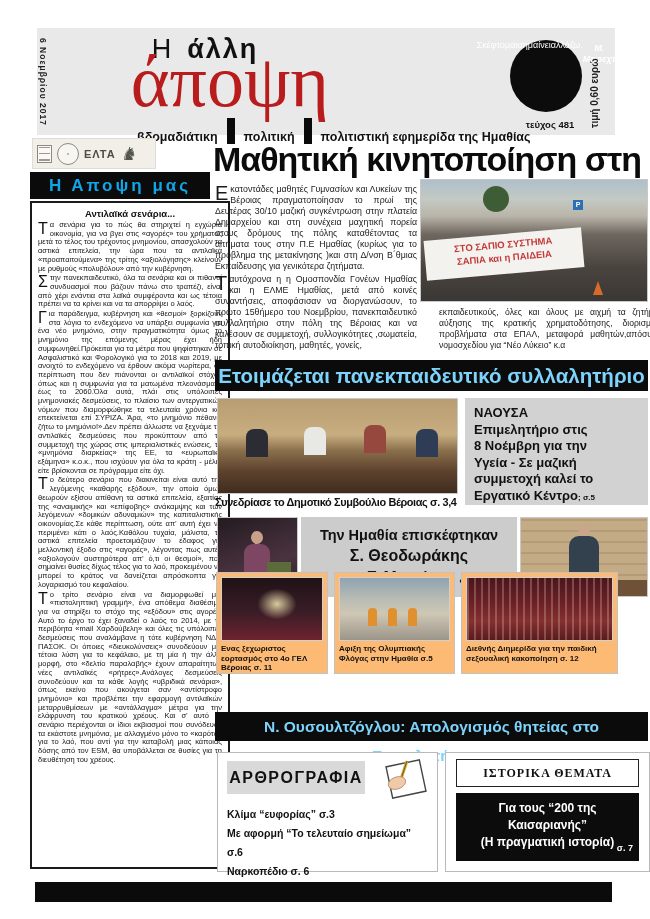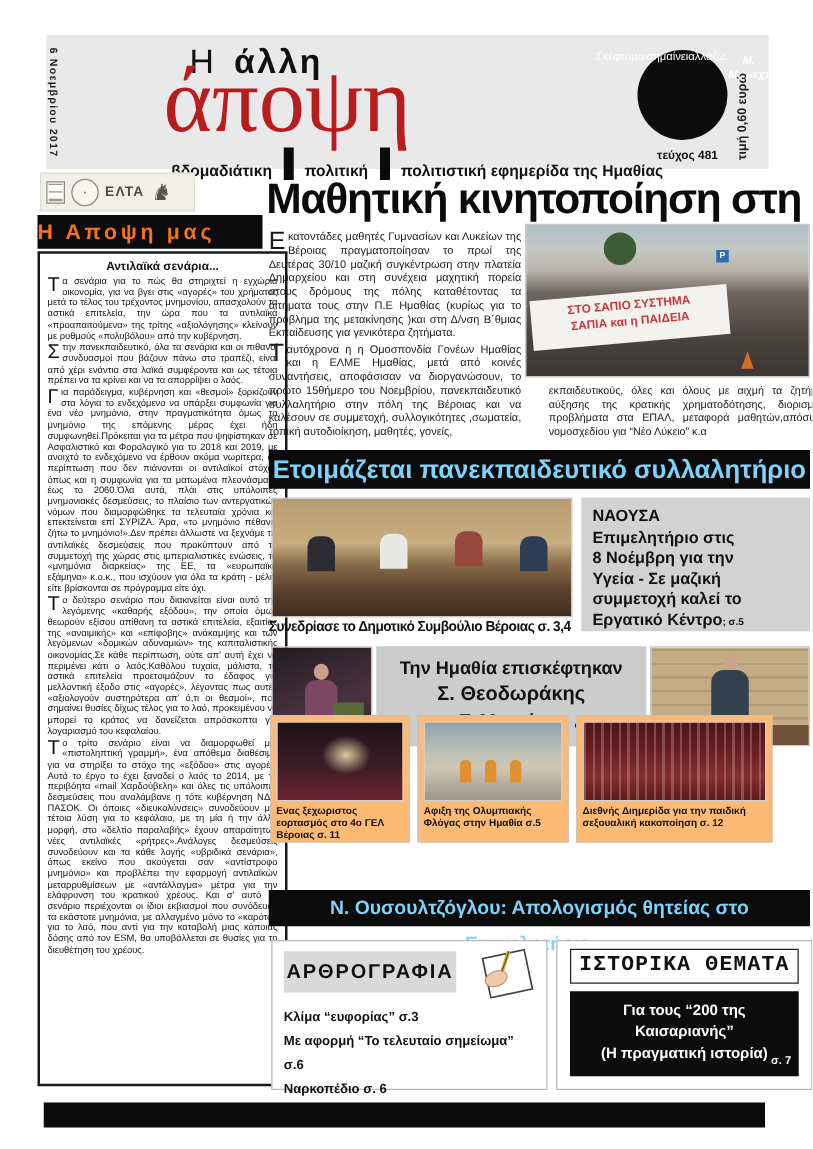--- a/index.html
+++ b/index.html
@@ -32,22 +32,22 @@
             display:flex;align-items:center;gap:5px;padding:0 4px;box-sizing:border-box;}
   .stamp{width:15px;height:18px;border:1px solid #8a8a85;background:#faf9f5;
          display:flex;flex-direction:column;justify-content:space-between;padding:1px;box-sizing:border-box;}
   .stamp i{display:block;height:1.5px;background:#9a9a92;}
   .postmark{width:20px;height:20px;border:1px solid #8a8a85;border-radius:50%;background:#f7f6f0;
             display:flex;align-items:center;justify-content:center;font-size:4px;color:#8a8a85;}
   .elta-label{font-size:11px;font-weight:bold;letter-spacing:1px;color:#4c4c48;}
   .horse{font-size:18px;color:#55554f;transform:scaleX(-1);line-height:18px;}
 
   
-  .op-header{left:30px;top:172px;width:180px;height:27px;background:#0b0b0b;color:#f97316;
-             line-height:27px;font-size:17px;font-weight:bold;letter-spacing:3px;}
+  .op-header{left:30px;top:172px;width:180px;height:27px;background:#0b0b0b;color:#0ea5e9;
+             text-align:center;line-height:27px;font-size:17px;font-weight:bold;letter-spacing:3px;}
   .op-box{left:30px;top:201px;width:200px;height:668px;border:2px solid #1a1a1a;background:#fff;
           padding:5px 6px;box-sizing:border-box;overflow:hidden;}
   .op-title{text-align:center;font-weight:bold;font-size:9.5px;margin:0 0 2px 0;}
   .op-box p{margin:0 0 1px 0;font-size:7.5px;line-height:8.7px;text-align:justify;color:#141414;}
   .dcap{float:left;font-size:16px;line-height:15px;font-weight:normal;padding-right:2px;color:#111;}
 
   
   .headline{left:213px;top:140px;width:437px;font-size:34px;font-weight:bold;letter-spacing:-1px;
             color:#0b0b0b;white-space:nowrap;}
   .lead-col{left:215px;top:184px;width:202px;height:176px;overflow:hidden;}
@@ -115,22 +115,22 @@
        linear-gradient(180deg,#4a161c 0%,#6b2027 40%,#84302f 70%,#5a1a1e 100%);}
 
   
   .arthro{left:217px;top:752px;width:219px;height:118px;border:1px solid #b9b9b9;background:#fff;}
   .arthro-h{position:absolute;left:9px;top:8px;width:138px;height:33px;background:#d9d9d9;
             text-align:center;line-height:33px;font-size:16px;font-weight:bold;letter-spacing:1.5px;}
   .arthro-items{position:absolute;left:9px;top:52px;width:202px;font-size:10.5px;font-weight:bold;line-height:19px;}
   .write-ill{position:absolute;right:8px;top:6px;width:52px;height:40px;}
   .istorika{left:445px;top:752px;width:203px;height:118px;border:1px solid #b9b9b9;background:#fff;}
   .istorika-h{position:absolute;left:10px;top:6px;width:181px;height:26px;border:1px solid #222;
-              text-align:center;line-height:26px;font-family:Liberation Mono, monospace;
-              font-size:17px;font-weight:bold;letter-spacing:1px;}
+              text-align:center;line-height:26px;font-family:Liberation Serif, serif;
+              font-size:12px;font-weight:bold;letter-spacing:1px;}
   .istorika-b{position:absolute;left:10px;top:40px;width:183px;height:68px;background:#0c0c0c;color:#fff;
               text-align:center;font-weight:bold;font-size:12px;line-height:17px;padding-top:7px;box-sizing:border-box;}
   .istorika-b .iref{position:absolute;right:6px;bottom:4px;font-size:9px;}
 
   .bottom-bar{left:35px;top:882px;width:577px;height:20px;background:#0b0b0b;}
 </style>
 </head>
 <body>
 
 <div class="page">

